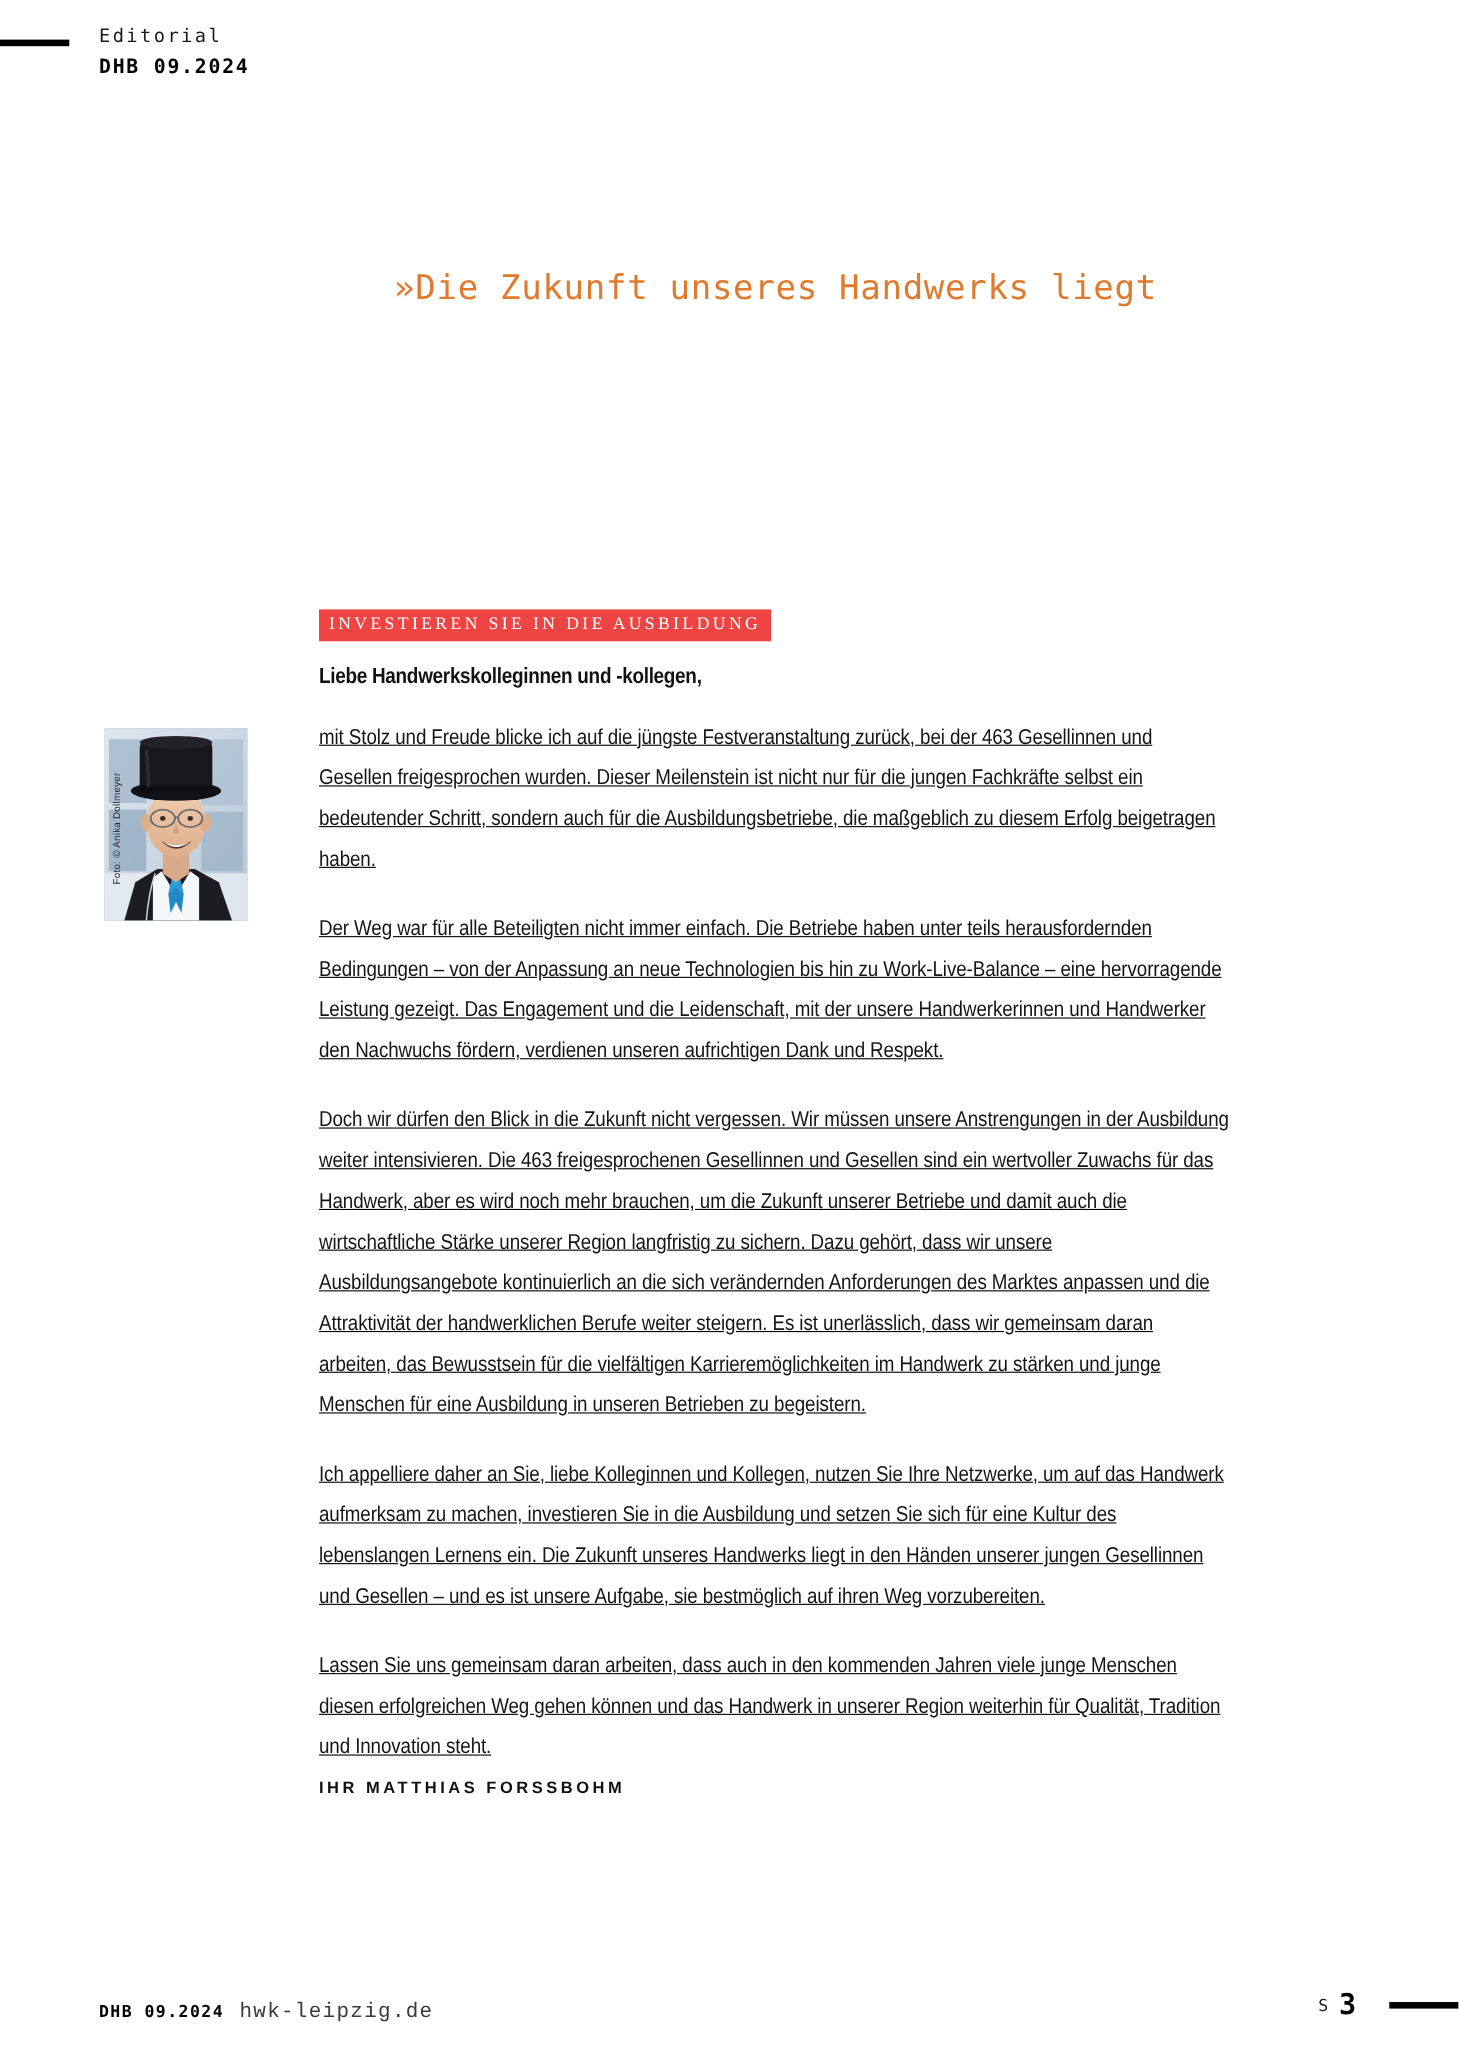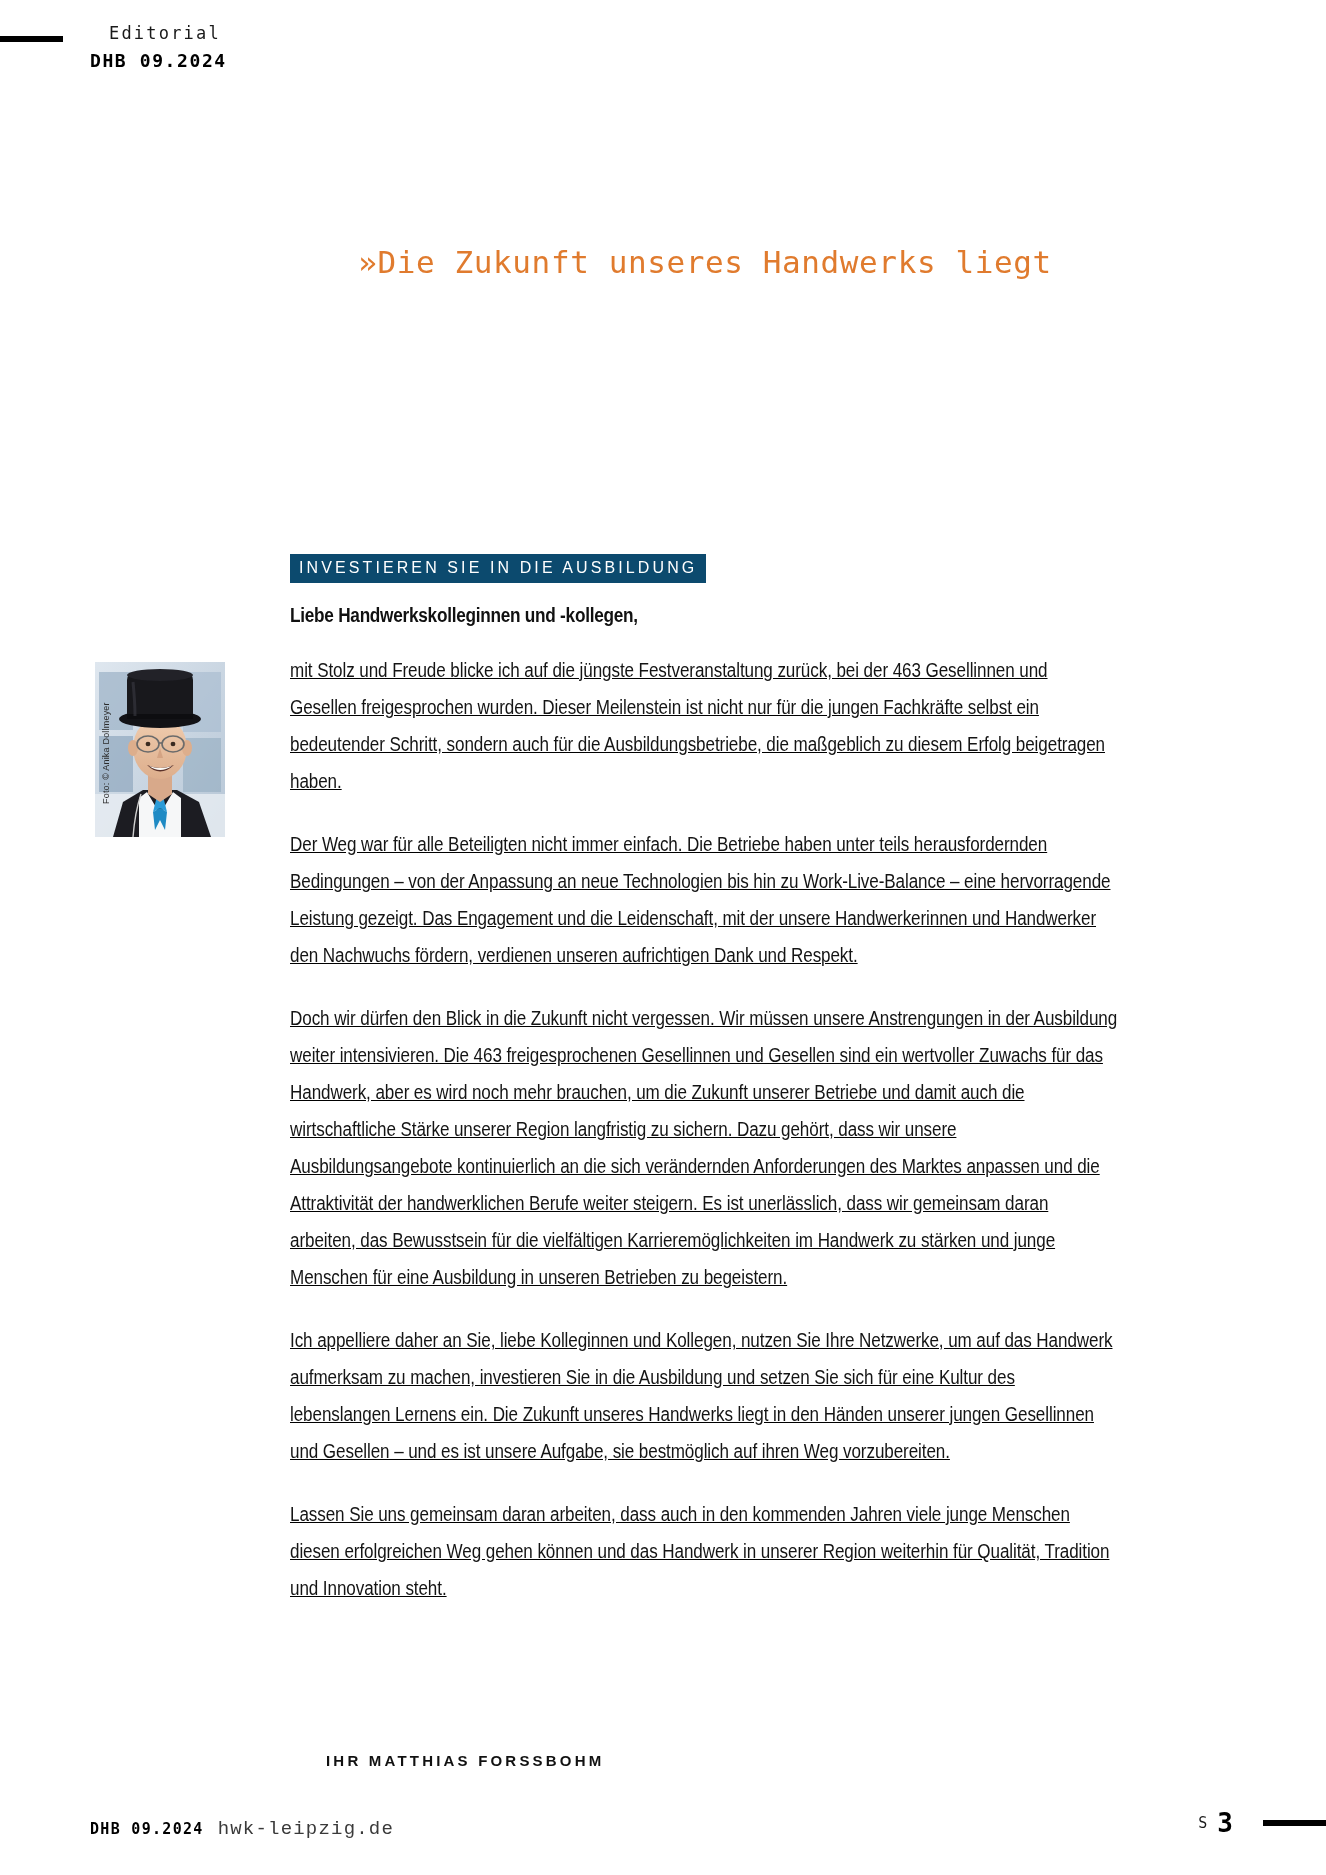--- a/index.html
+++ b/index.html
@@ -38,21 +38,20 @@
     left: 90px;
     top: 22px;
   }
   .kicker {
     font-family: "DejaVu Sans Mono", monospace;
     font-size: 17px;
     letter-spacing: 2.2px;
     color: #1a1a1a;
     line-height: 1.35;
     font-weight: 400;
-    margin-left: 19px;
   }
   .kicker-strong {
     font-family: "DejaVu Sans Mono", monospace;
     font-size: 18px;
     letter-spacing: 1.6px;
     color: #000000;
     font-weight: 700;
     line-height: 1.5;
     margin-top: 2px;
   }
@@ -70,23 +69,23 @@
     letter-spacing: 0.6px;
     font-weight: 400;
   }
   .pullquote .ql { display: block; white-space: pre; text-align: center; }
 
   
   .badge {
     position: absolute;
     left: 290px;
     top: 554px;
-    background: #0c4a6e;
+    background: #ef4444;
     color: #ffffff;
-    font-family: Liberation Sans, sans-serif;
+    font-family: Liberation Serif, serif;
     font-size: 16px;
     font-weight: 400;
     letter-spacing: 3.1px;
     padding: 5px 9px 6px 9px;
     white-space: nowrap;
     line-height: 1.1;
   }
 
   
   .salutation {
@@ -154,28 +153,27 @@
     letter-spacing: -0.1px;
     transform: scaleX(0.875);
     transform-origin: left top;
     width: 114.3%;
   }
 
   
   .signoff {
     position: absolute;
     left: 290px;
-    top: 1752px;
+    top: 1617px;
     font-family: "Liberation Sans", sans-serif;
     font-size: 15px;
     font-weight: 700;
     color: #111111;
     letter-spacing: 3.2px;
     white-space: nowrap;
-    margin-left: 36px;
   }
 
   
   .footer {
     position: absolute;
     left: 0;
     top: 1800px;
     width: 1326px;
     height: 75px;
   }

